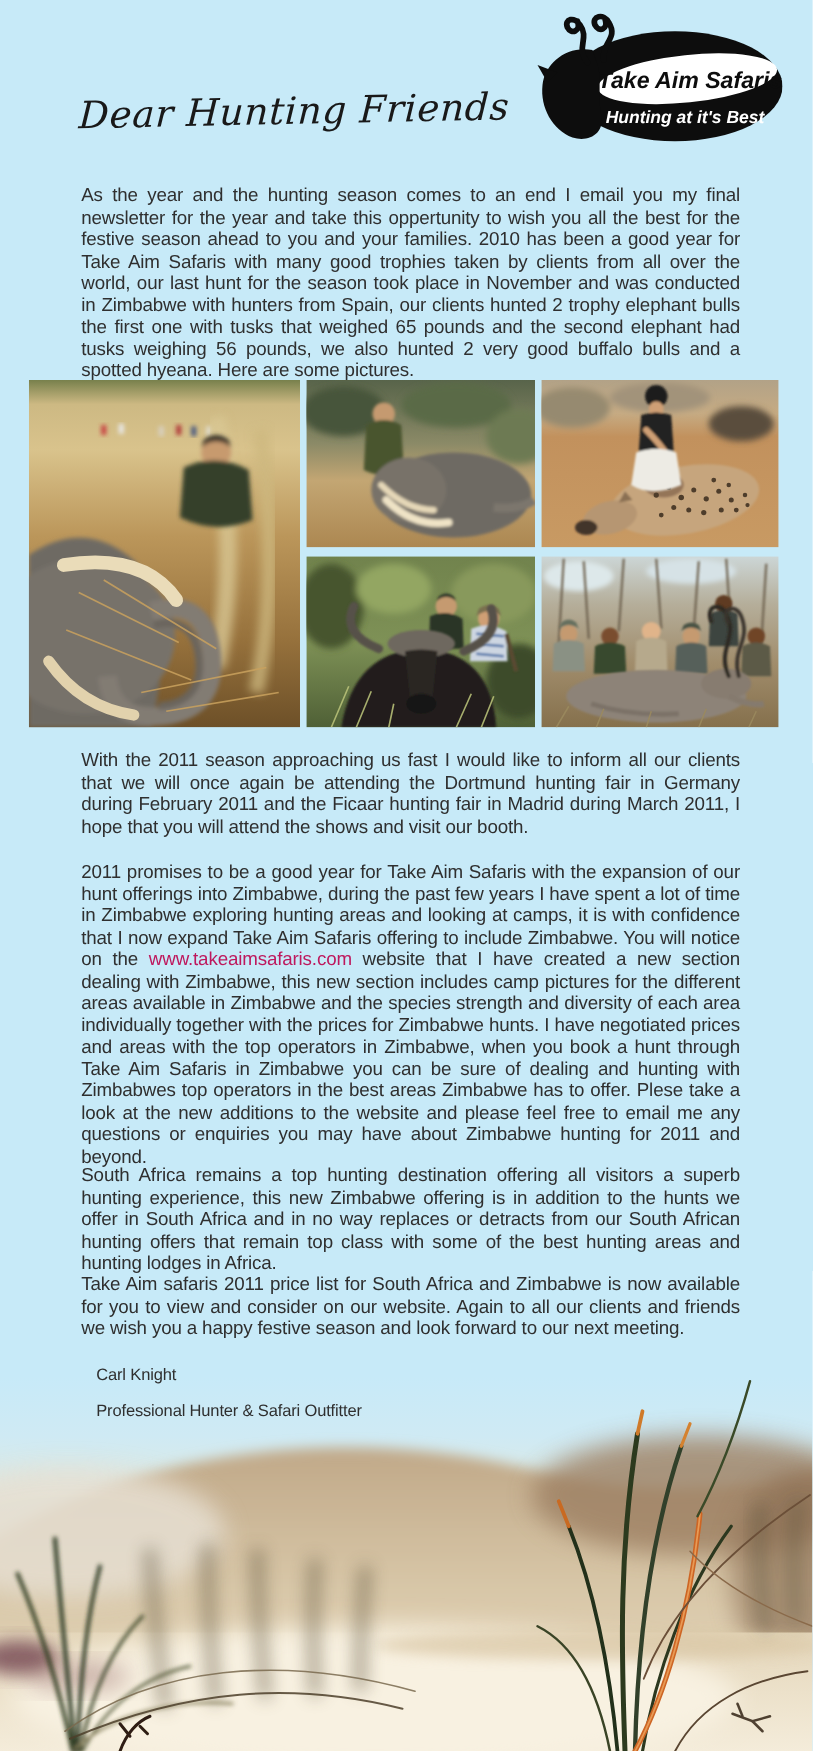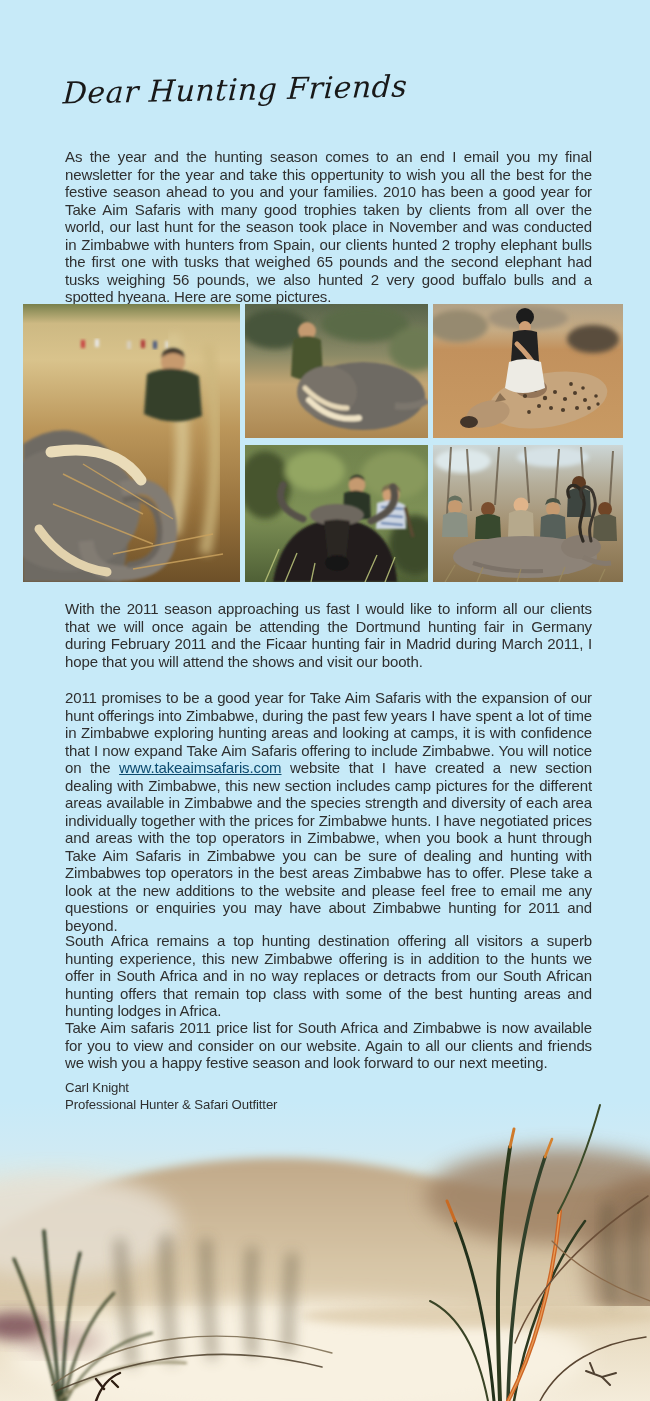--- a/index.html
+++ b/index.html
@@ -29,27 +29,27 @@
   .para{
     position:absolute;left:65px;width:527px;margin:0;z-index:2;
     font-size:15px;line-height:17.5px;letter-spacing:-0.12px;
     text-align:justify;
   }
   .p1{top:148px;}
   .p2{top:600px;}
   .p3{top:689px;}
   .p4{top:932px;}
   .p5{top:1019px;}
-  .link{color:#0c4a6e;text-decoration:underline;cursor:pointer;}
+  .link{color:#be185d;cursor:pointer;}
   
   .signature{
     position:absolute;left:65px;top:1079px;width:540px;z-index:2;
     font-size:13.2px;line-height:17.2px;letter-spacing:-0.12px;
   }
-  .sig-line{margin:0;}
+  .sig-line{margin:12px;}
   .pre{white-space:pre-wrap;}
   
   .photo-grid{
     position:absolute;left:23px;top:304px;z-index:2;
     display:grid;
     grid-template-columns:217px 183px 190px;
     grid-template-rows:134px 137px;
     column-gap:5px;row-gap:7px;
   }
   .photo{margin:0;padding:0;overflow:hidden;}
@@ -59,20 +59,34 @@
   .bottom-photo{position:absolute;left:0;bottom:0;width:650px;height:300px;z-index:1;}
   .bottom-photo svg{display:block;width:100%;height:100%;}
 </style>
 </head>
 <body>
 
 <div class="page">
 
   <h1 class="greeting">Dear Hunting Friends</h1>
 
+  <div class="logo">
+    <svg viewBox="0 0 202 110">
+      <ellipse cx="116" cy="63" rx="86" ry="44" fill="#0d0d0d"></ellipse>
+      <ellipse cx="126" cy="57" rx="72" ry="19" fill="#ffffff" transform="rotate(-6 126 57)"></ellipse>
+
+      <path d="M 50 34 C 30 30 12 44 10 62 C 8 80 18 98 34 104 C 47 108 60 101 57 86 C 54 71 58 54 53 43 Z" fill="#0d0d0d"></path>
+      <path d="M 22 52 L 6 46 L 14 60 Z" fill="#0d0d0d"></path>
+
+      <path d="M 46 44 C 36 32 48 25 40 14 C 36 7 27 9 30 16 C 33 22 41 19 38 11" fill="none" stroke="#0d0d0d" stroke-width="4.6" stroke-linecap="round"></path>
+      <path d="M 59 42 C 57 28 71 25 63 12 C 59 4 49 7 52 14 C 55 20 63 18 60 9" fill="none" stroke="#0d0d0d" stroke-width="4.6" stroke-linecap="round"></path>
+      <text class="logo-title" x="128" y="64" text-anchor="middle" fill="#0d0d0d">Take Aim Safaris</text>
+      <text class="logo-tag" x="124" y="92" text-anchor="middle" fill="#ffffff">Hunting at it's Best</text>
+    </svg>
+  </div>
 
   <p class="para p1">As the year and the hunting season comes to an end I email you my final newsletter for the year and take this oppertunity to wish you all the best for the festive season ahead to you and your families. 2010 has been a good year for Take Aim Safaris with many good trophies taken by clients from all over the world, our last hunt for the season took place in November and was conducted in Zimbabwe with hunters from Spain, our clients hunted 2 trophy elephant bulls the first one with tusks that weighed 65 pounds and the second elephant had tusks weighing 56 pounds, we also hunted 2 very good buffalo bulls and a spotted hyeana. Here are some pictures.</p>
 
   <div class="photo-grid">
 
     <figure class="photo photo-tall">
       <svg viewBox="0 0 217 278" preserveAspectRatio="none">
         <defs>
           <linearGradient id="g1" x1="0" y1="0" x2="0" y2="1">
             <stop offset="0" stop-color="#78804c"></stop>

